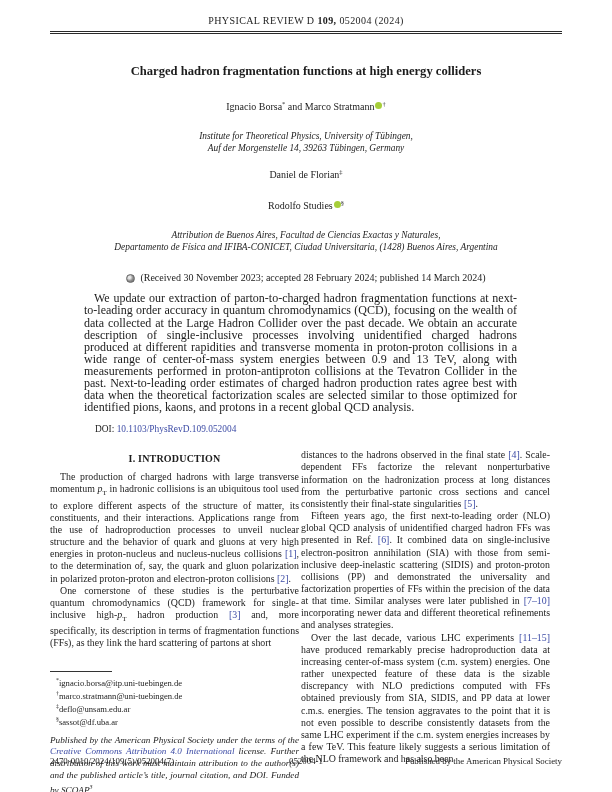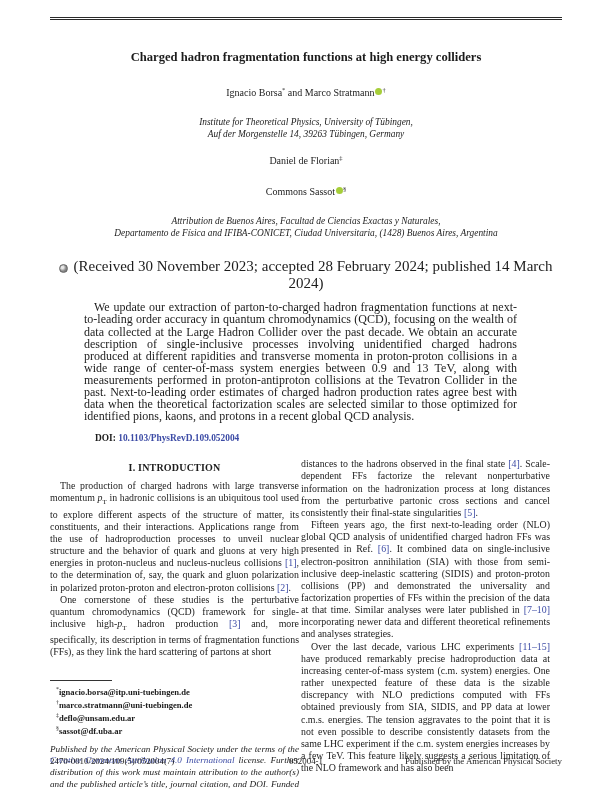--- a/index.html
+++ b/index.html
@@ -51,42 +51,41 @@
     margin-top:19px;
     text-align:center;
     font-style:italic;
     font-size:9.4px;
     line-height:11.6px;
   }
   
   .received {
     margin-top:19px;
     text-align:center;
-    font-size:15px;
+    font-size:10px;
   }
   .crossmark {
     display:inline-block;
     width:9px; height:9px;
     border-radius:50%;
     background:radial-gradient(circle at 35% 35%, #e8e8e8 0 18%, #8a8a8a 55%, #6c6c6c 100%);
     border:0.8px solid #666;
     margin-right:5px;
     position:relative; top:1.5px;
   }
   .abstract {
     margin:9px 45px 0 34px;
     font-size:12px;
     line-height:12.1px;
     text-align:justify;
     text-indent:10px;
   }
   .doi-line {
     margin:11px 45px 0 45px;
     font-size:9.4px;
-    font-weight:bold;
   }
   .link { color:#3c4ba5; text-decoration:none; }
   .ref  { color:#3c4ba5; }
   
   .columns {
     margin-top:15px;
     display:flex;
     gap:2px;
     height:347px;
   }
@@ -110,21 +109,21 @@
     width:62px;
     border-top:0.9px solid #333;
     margin-bottom:3px;
   }
   .footnote {
     font-size:8.6px;
     line-height:10.4px;
     padding-left:6px;
   }
   .footnote .fsup { font-size:5.8px; vertical-align:super; }
-  .footnote a { color:#1c1c1c; text-decoration:none;font-weight:bold; }
+  .footnote a { color:#1c1c1c; text-decoration:none; }
   .license {
     margin-top:7px;
     font-style:italic;
     font-size:9.2px;
     line-height:11.7px;
     text-align:justify;
   }
   .license .supsm { font-size:6px; vertical-align:super; }
   
   .footer {
@@ -137,35 +136,36 @@
   .footer .f-center {
     position:absolute;
     left:50%; transform:translateX(-50%);
   }
 </style>
 </head>
 <body>
 
 <div class="page">
 
+  <div class="journal-header"><span>PHYSICAL REVIEW D </span><b>109,</b><span> 052004 (2024)</span></div>
   <div class="header-rule"></div>
 
   <h1 class="title">Charged hadron fragmentation functions at high energy colliders</h1>
 
   <p class="authors first"><span>Ignacio Borsa</span><sup class="sup">*</sup><span> and Marco Stratmann</span><span class="orcid"></span><sup class="sup">†</sup></p>
   <div class="affil">
     <div>Institute for Theoretical Physics, University of Tübingen,</div>
     <div>Auf der Morgenstelle 14, 39263 Tübingen, Germany</div>
   </div>
 
   <p class="authors later"><span>Daniel de Florian</span><sup class="sup">‡</sup></p>
   <div class="affil">
   </div>
 
-  <p class="authors later"><span>Commons Sassot</span><span class="orcid"></span><sup class="sup">§</sup></p>
+  <p class="authors later"><span>Rodolfo Studies</span><span class="orcid"></span><sup class="sup">§</sup></p>
   <div class="affil">
     <div>Attribution de Buenos Aires, Facultad de Ciencias Exactas y Naturales,</div>
     <div>Departamento de Física and IFIBA-CONICET, Ciudad Universitaria, (1428) Buenos Aires, Argentina</div>
   </div>
 
   <div class="received"><span class="crossmark"></span><span>(Received 30 November 2023; accepted 28 February 2024; published 14 March 2024)</span></div>
 
   <p class="abstract">We update our extraction of parton-to-charged hadron fragmentation functions at next-to-leading order accuracy in quantum chromodynamics (QCD), focusing on the wealth of data collected at the Large Hadron Collider over the past decade. We obtain an accurate description of single-inclusive processes involving unidentified charged hadrons produced at different rapidities and transverse momenta in proton-proton collisions in a wide range of center-of-mass system energies between 0.9 and 13 TeV, along with measurements performed in proton-antiproton collisions at the Tevatron Collider in the past. Next-to-leading order estimates of charged hadron production rates agree best with data when the theoretical factorization scales are selected similar to those optimized for identified pions, kaons, and protons in a recent global QCD analysis.</p>
 
   <div class="doi-line"><span>DOI: </span><a href="#" class="link">10.1103/PhysRevD.109.052004</a></div>

